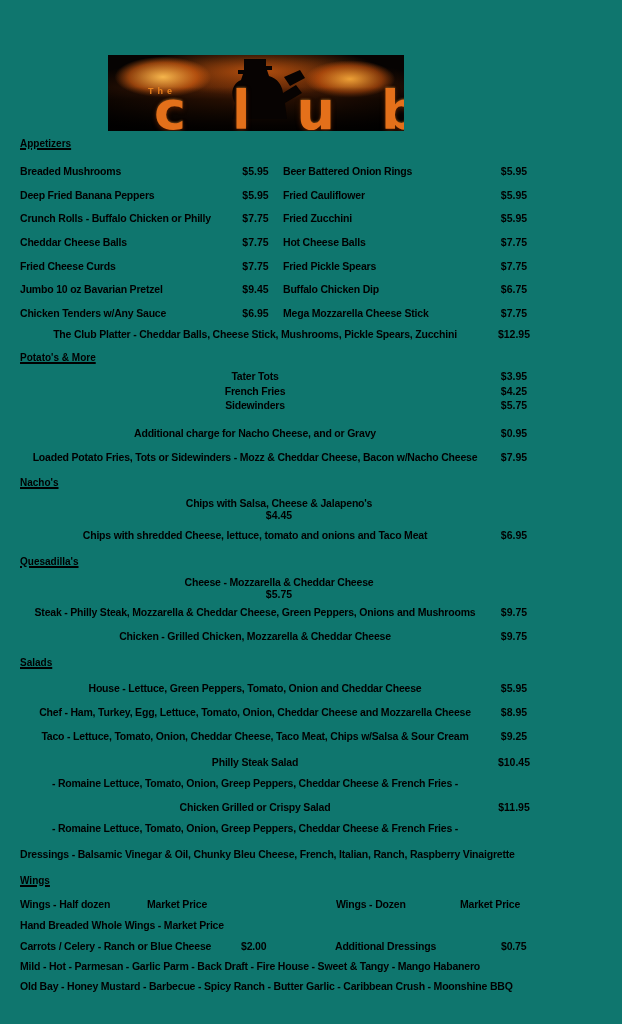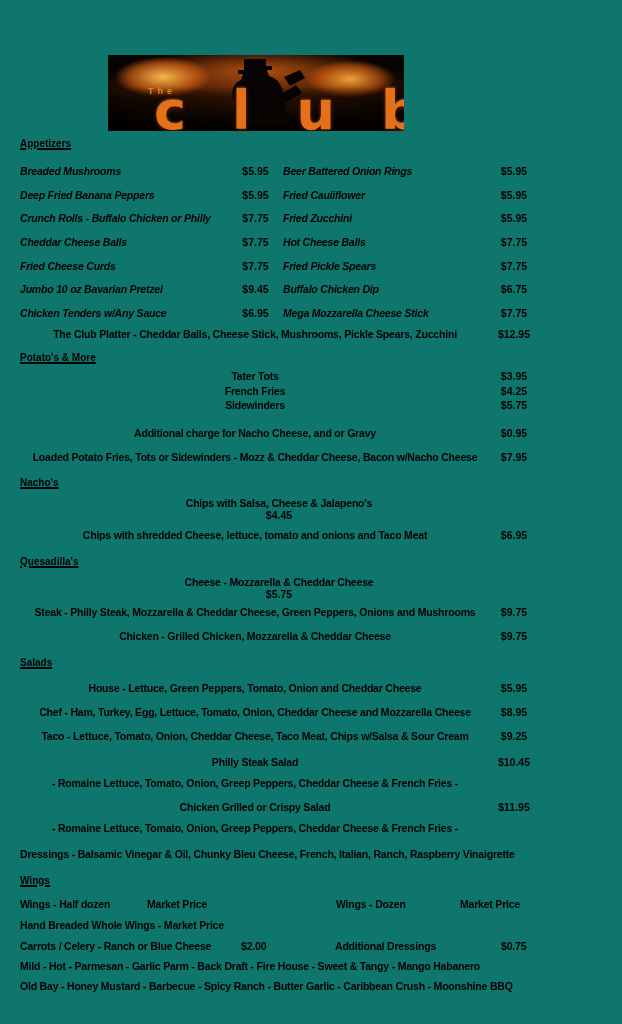--- a/index.html
+++ b/index.html
@@ -45,21 +45,21 @@
   .stitle{
     margin:0;font-size:10px;letter-spacing:0;
     text-align:left;padding-right:48px;
     text-decoration:underline;text-decoration-thickness:2px;
     height:19px;line-height:19px;
   }
   .app-row{
     display:grid;grid-template-columns:213px 45px 5px 1fr 48px;
     align-items:center;height:23.7px;white-space:nowrap;
   }
-  .app-row .al,.app-row .ar{text-align:left;font-style:italic;}
+  .app-row .al,.app-row .ar{text-align:left;}
   .app-row .ap,.app-row .app{text-align:center;letter-spacing:0;}
   .crow{display:flex;align-items:center;height:24px;white-space:nowrap;}
   .crow .main{flex:1;text-align:center;}
   .crow .price{width:48px;text-align:center;letter-spacing:0;}
   .crow.tight{height:14.6px;}
   .note{height:18px;line-height:18px;text-align:center;padding-right:48px;white-space:nowrap;}
   .wide{height:18px;line-height:18px;text-align:left;white-space:nowrap;}
   .wings-row{position:relative;height:24px;white-space:nowrap;}
   .wings-row span{position:absolute;top:50%;transform:translateY(-50%);}
   .mt2{margin-top:2px;}.mt3{margin-top:3px;}.mt4{margin-top:4px;}

